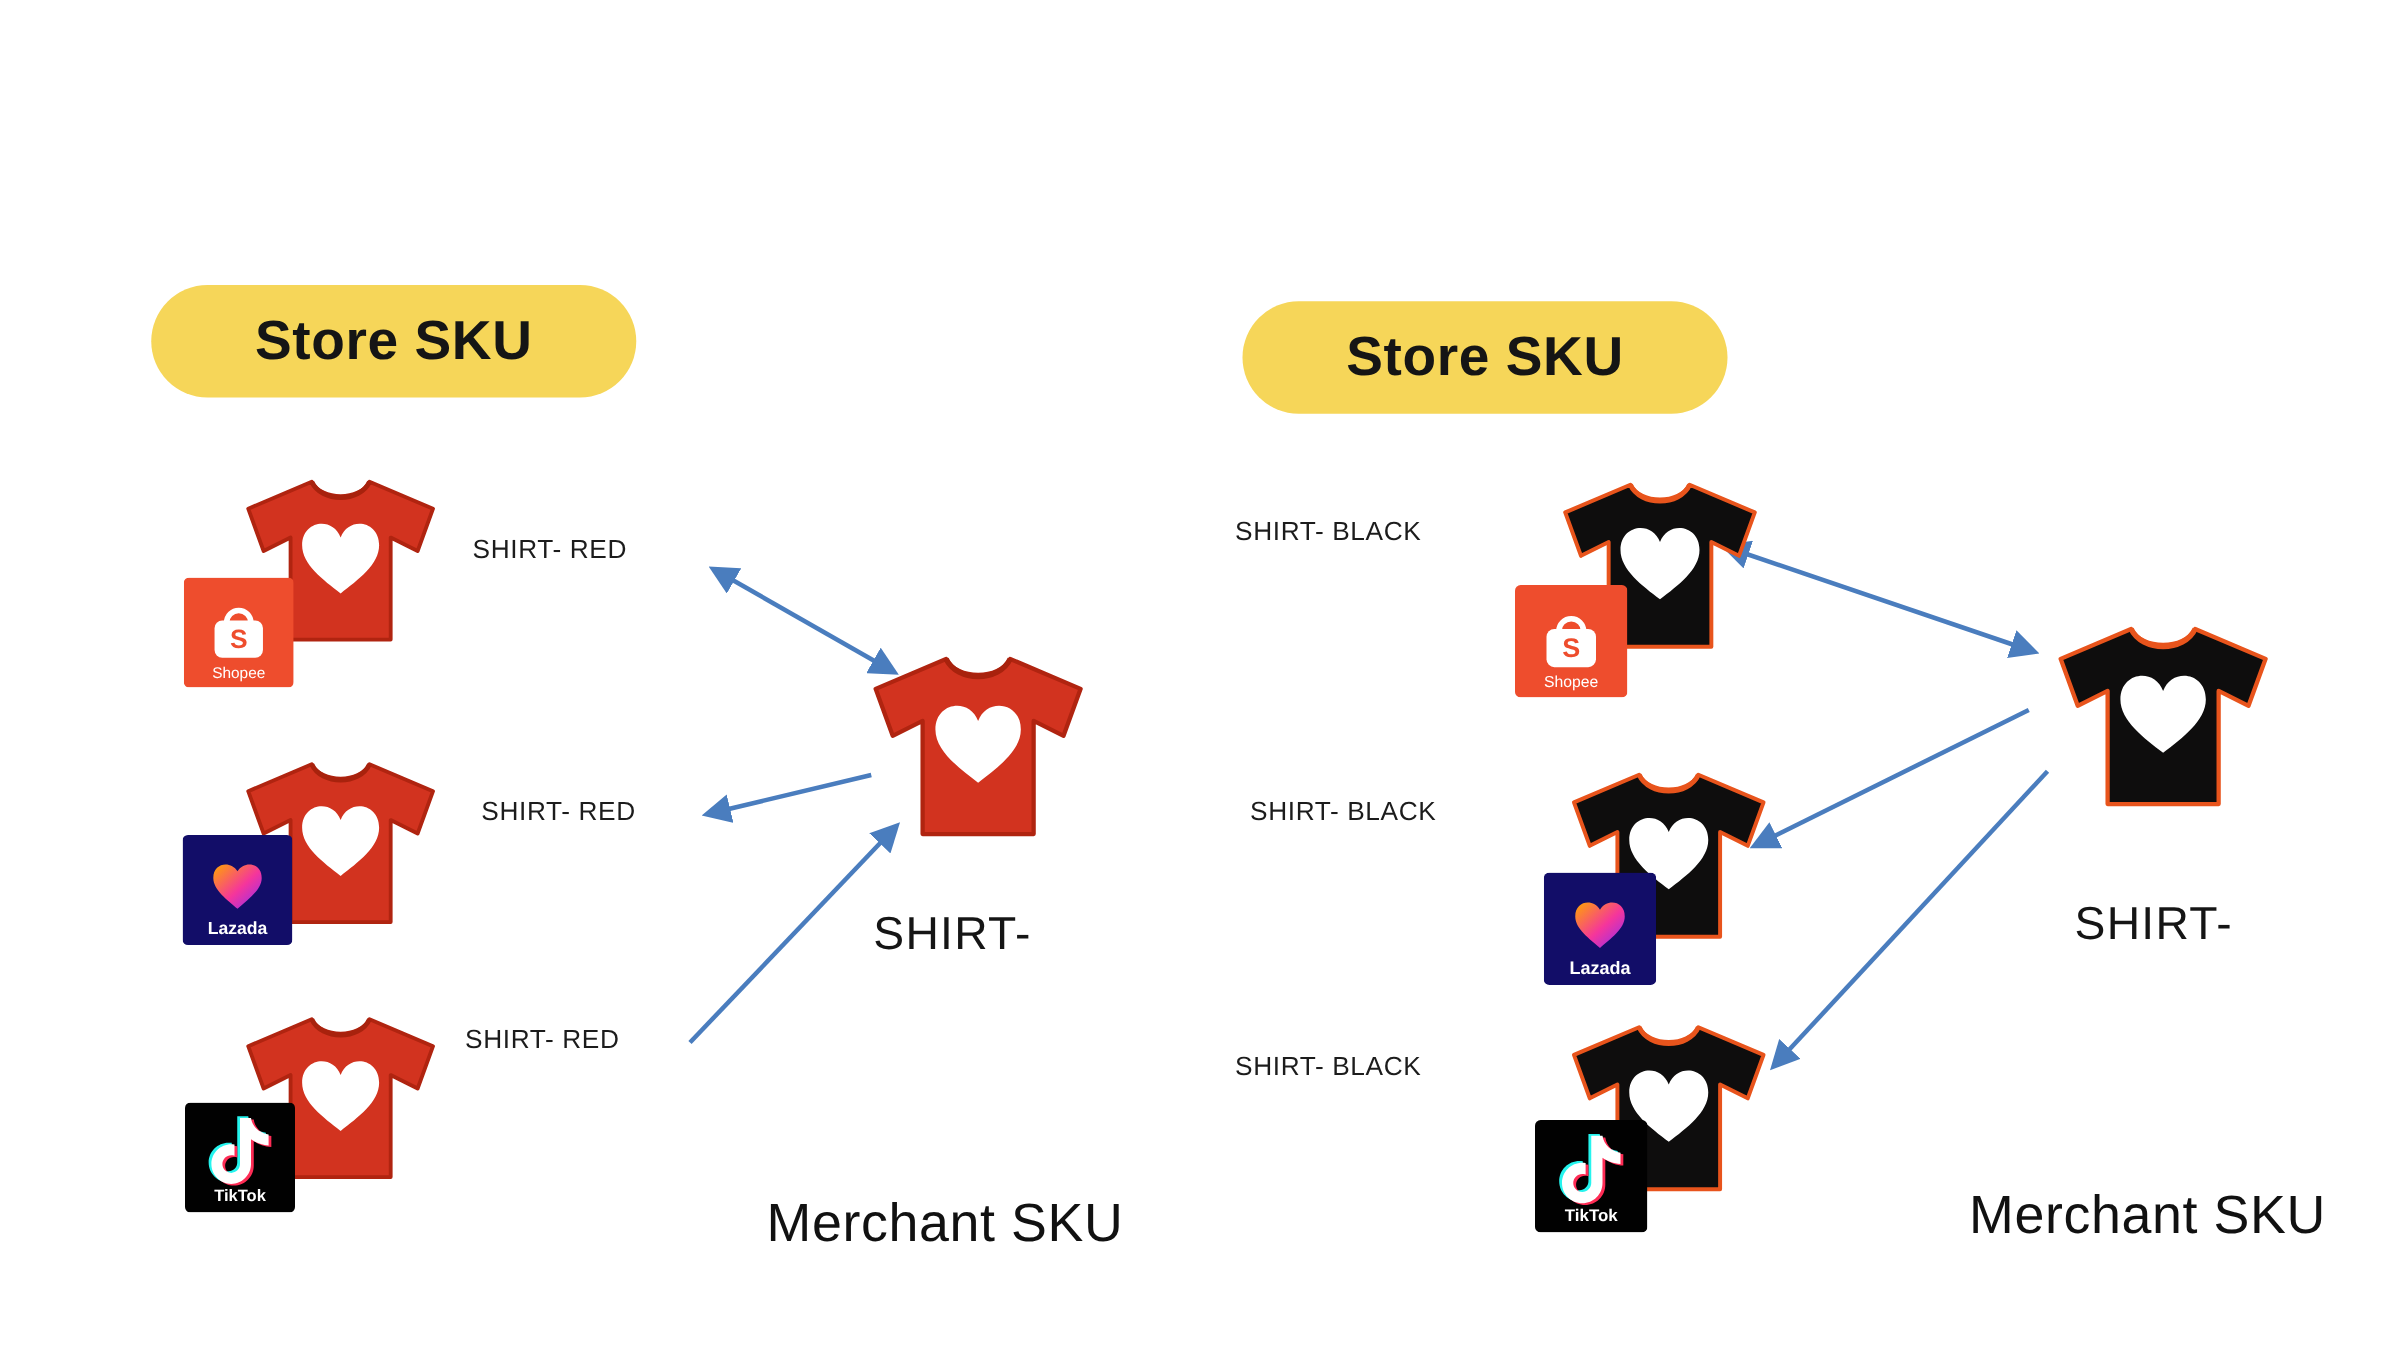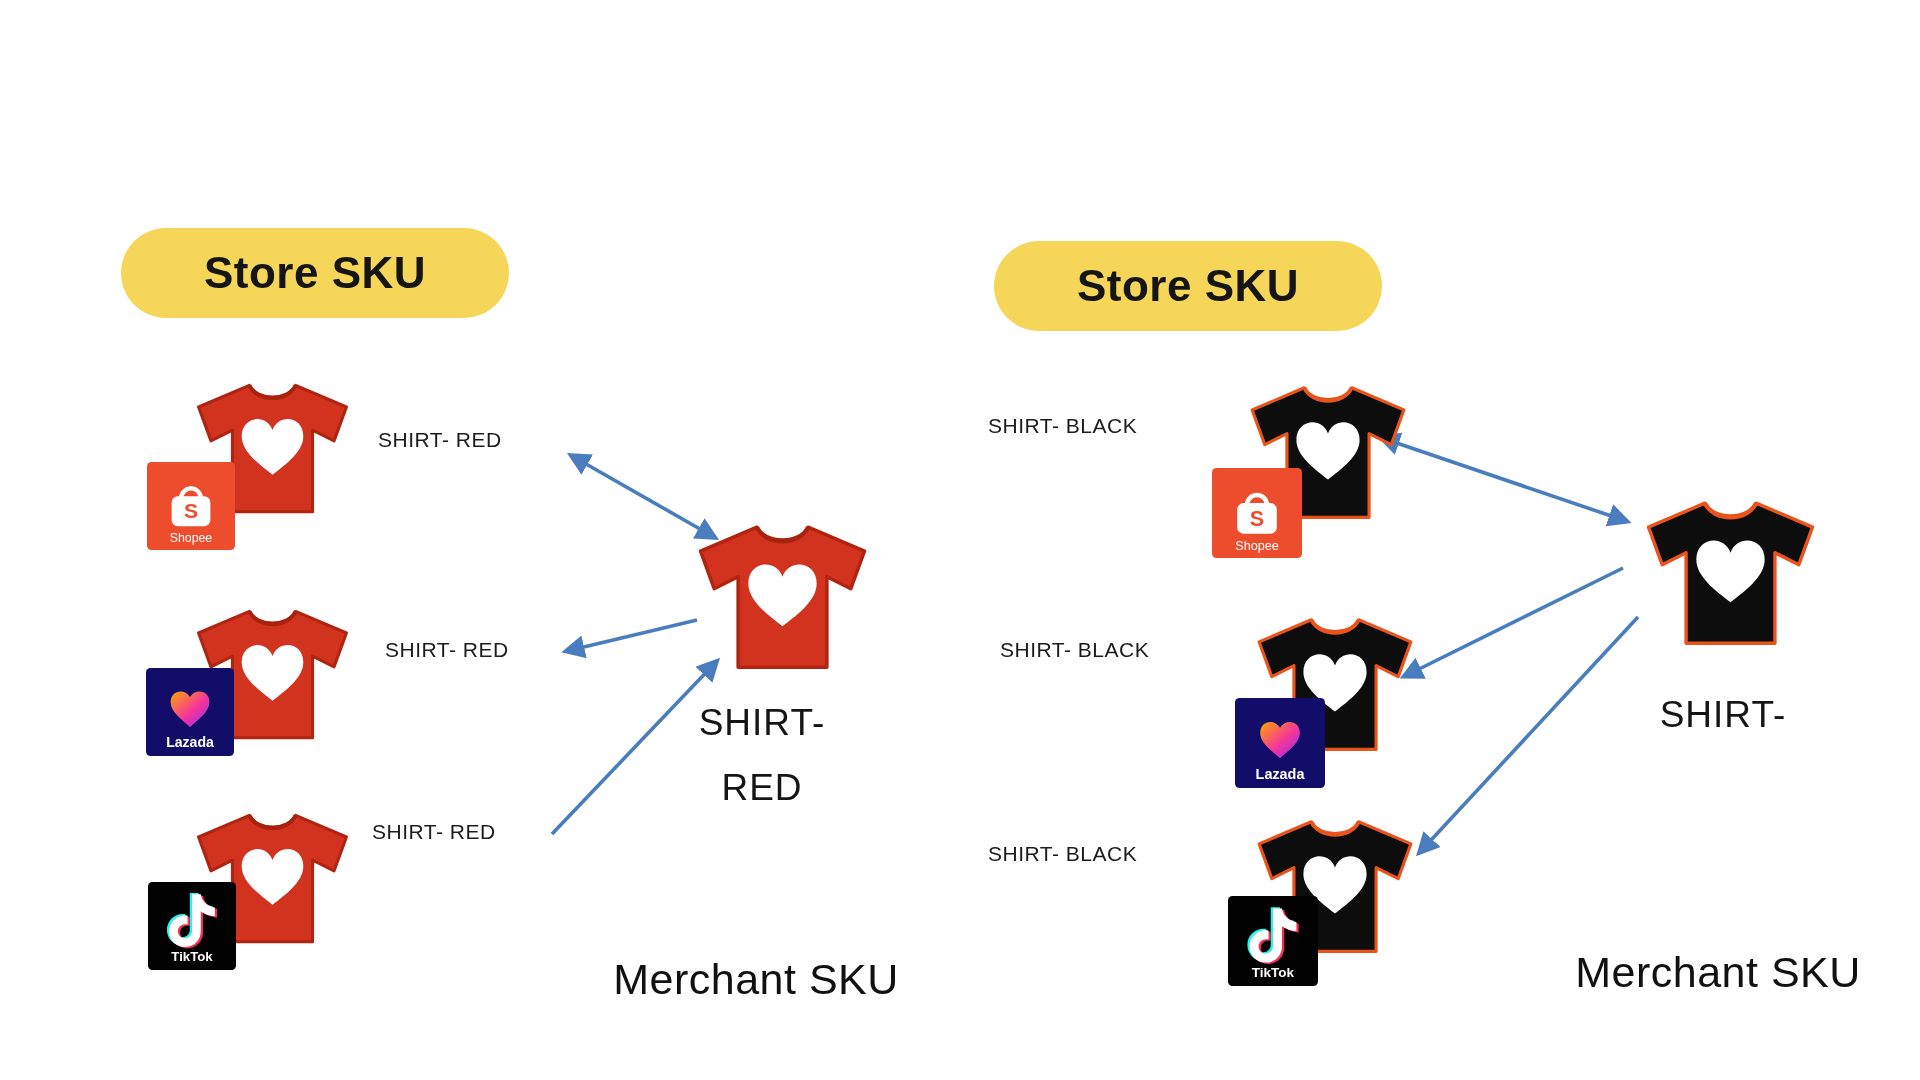--- a/index.html
+++ b/index.html
@@ -29,20 +29,21 @@
     color: #1c1c1c;
     white-space: nowrap;
     letter-spacing: 0.5px;
   }
   .merchant-sku-name {
     font-size: 37px;
     color: #151515;
     text-align: center;
     line-height: 65px;
     letter-spacing: 1px;
+    margin-top: 24px;
   }
   .merchant-title {
     font-size: 43px;
     font-weight: 400;
     color: #111111;
     text-align: center;
     letter-spacing: 0.5px;
   }
 
   
@@ -135,21 +136,20 @@
   <svg class="abs icon" style="left:148px;top:882px" width="88" height="88" viewBox="0 0 100 100">
       <use href="#sym-tiktok"></use>
     </svg>
   <div class="abs sku-label" style="left:372px;top:820px">SHIRT- RED</div>
 
   <svg class="abs icon red" style="left:680px;top:510px" width="205" height="171" viewBox="0 0 120 100">
       <use href="#sym-tshirt"></use>
     </svg>
   <div class="abs merchant-sku-name" style="left:652px;top:690px;width:220px">
     <div>SHIRT-</div>
-    <div>RED</div>
   </div>
 
   <div class="abs merchant-title" style="left:560px;top:955px;width:392px">Merchant SKU</div>
 
   <div class="abs badge" style="left:994px;top:241px;width:388px;height:90px">
     <span>Store SKU</span>
   </div>
 
   <div class="abs sku-label" style="left:988px;top:414px">SHIRT- BLACK</div>
   <svg class="abs icon black" style="left:1233px;top:372px" width="190" height="158" viewBox="0 0 120 100">

